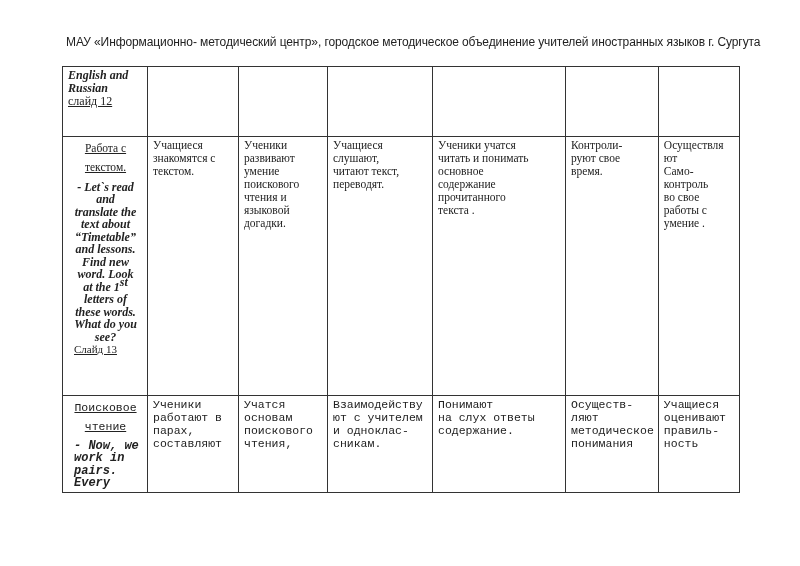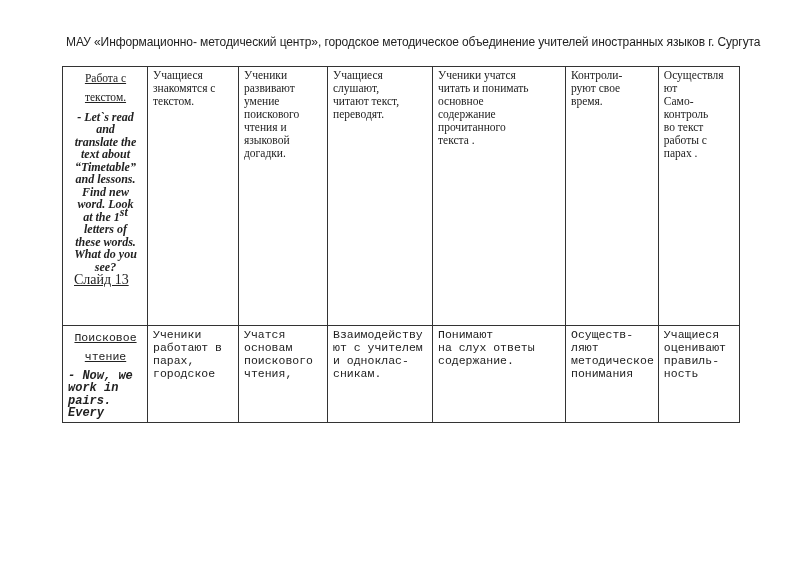--- a/index.html
+++ b/index.html
@@ -38,20 +38,35 @@
   <colgroup>
     <col style="width:85px">
       <col style="width:91px">
       <col style="width:89px">
       <col style="width:105px">
       <col style="width:133px">
       <col style="width:92px">
       <col style="width:81px">
   </colgroup>
   <tbody>
+      <tr class="r1">
+    <td>
+      <div class="en">
+        <div>English  and</div>
+        <div>Russian</div>
+      </div>
+      <div class="u" style="font-size:12px;line-height:14px;">слайд  12</div>
+    </td>
+    <td></td>
+    <td></td>
+    <td></td>
+    <td></td>
+    <td></td>
+    <td></td>
+  </tr>
 
   <tr class="r2">
     <td>
       <div class="sp center">
         <span class="line u">Работа  с</span>
         <span class="line u">текстом.</span>
       </div>
       <div class="en" style="margin-top:3px;text-align:center;">
         <div>- Let`s  read</div>
         <div>and</div>
@@ -60,21 +75,21 @@
         <div>“Timetable”</div>
         <div>and  lessons.</div>
         <div>Find  new</div>
         <div>word. Look</div>
         <div><span>at the 1</span><sup>st</sup></div>
         <div>letters  of</div>
         <div>these  words.</div>
         <div>What  do you</div>
         <div> see?</div>
       </div>
-      <span class="u slide-ref" style="font-size:14px;line-height:13px;">Слайд 13</span>
+      <span class="u slide-ref" style="font-size:11px;line-height:13px;">Слайд 13</span>
     </td>
     <td class="sp">
       <span class="line"> Учащиеся</span>
       <span class="line">знакомятся  с</span>
       <span class="line">текстом.</span>
     </td>
     <td class="sp">
       <span class="line"> Ученики</span>
       <span class="line">развивают</span>
       <span class="line">умение</span>
@@ -100,43 +115,43 @@
     <td class="sp">
       <span class="line">Контроли-</span>
       <span class="line">руют  свое</span>
       <span class="line">время.</span>
     </td>
     <td class="sp">
       <span class="line">Осуществля</span>
       <span class="line">ют</span>
       <span class="line">Само-</span>
       <span class="line">контроль</span>
-      <span class="line">во текст</span>
+      <span class="line">во свое</span>
       <span class="line">работы  с</span>
-      <span class="line">парах .</span>
+      <span class="line">умение .</span>
     </td>
   </tr>
 
   <tr class="r3">
     <td>
       <div class="sp center">
         <span class="line u">Поисковое</span>
         <span class="line u">чтение</span>
       </div>
-      <div class="en" style="margin-top:3px;">
+      <div class="en" style="margin-top:3px;margin-left:6px;">
         <div>- Now,  we</div>
         <div>work  in</div>
         <div>pairs.  Every</div>
       </div>
     </td>
     <td class="sp">
       <span class="line">Ученики</span>
       <span class="line">работают  в</span>
       <span class="line">парах,</span>
-      <span class="line">городское</span>
+      <span class="line">составляют</span>
     </td>
     <td class="sp">
       <span class="line"> Учатся</span>
       <span class="line">основам</span>
       <span class="line">поискового</span>
       <span class="line">чтения,</span>
     </td>
     <td class="sp">
       <span class="line">Взаимодейству</span>
       <span class="line">ют   с учителем</span>

